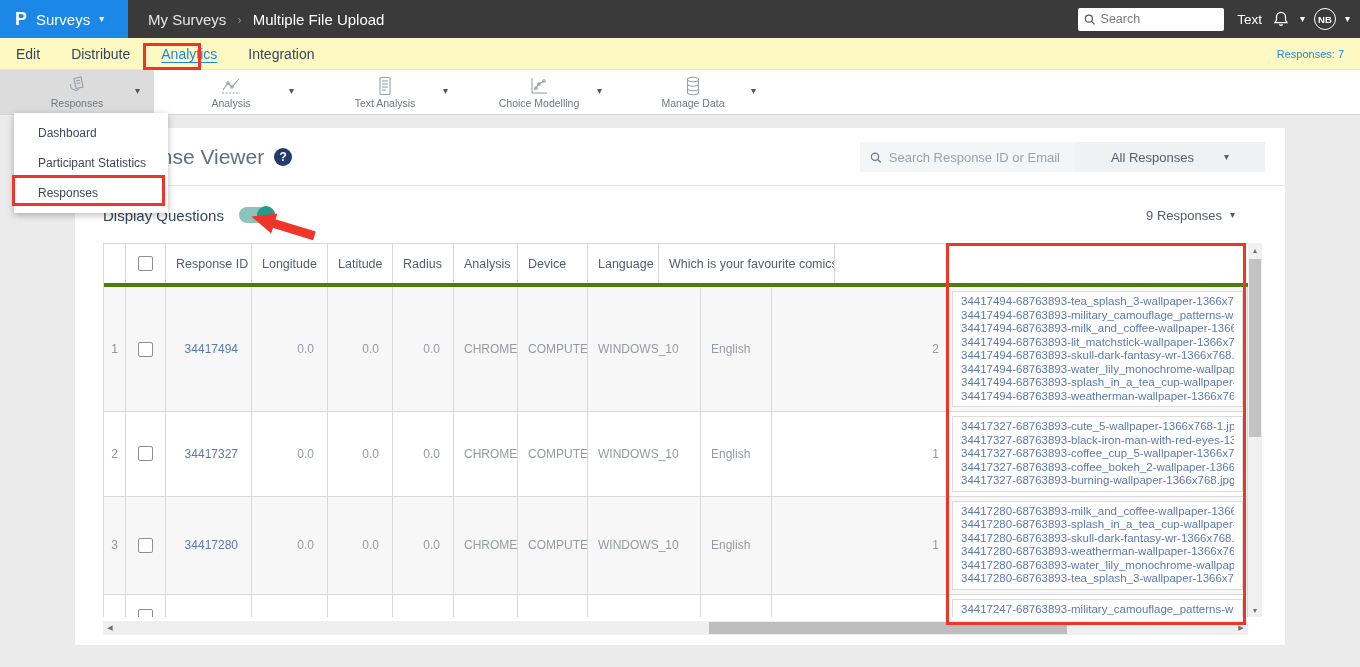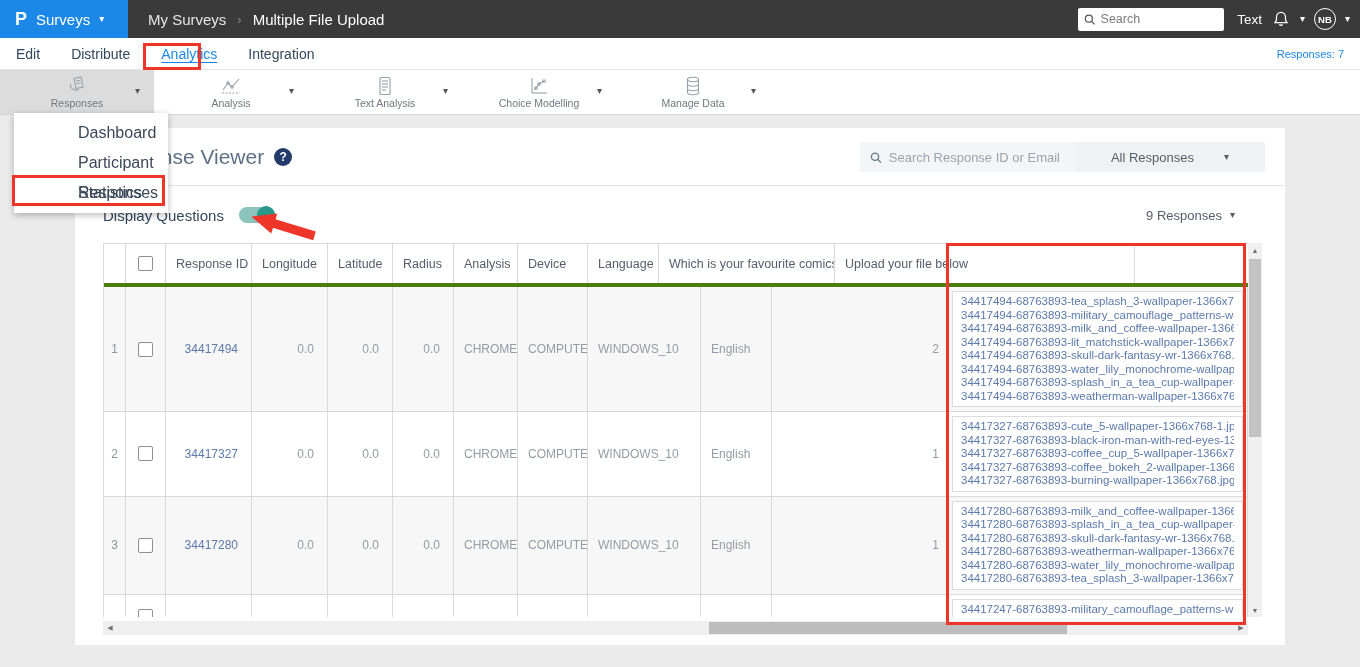--- a/index.html
+++ b/index.html
@@ -26,21 +26,21 @@
   .tb-search input { border:none; outline:none; width:100%; font-size:12.5px; color:#333;
                      font-family:"Liberation Sans", sans-serif; }
   .tb-search input::placeholder { color:#7a7a7a; }
   .help { font-size:13.5px; cursor:pointer; margin-left:4px; }
   .bell { cursor:pointer; }
   .avatar { width:22px; height:22px; border:1.5px solid #fff; border-radius:50%;
             display:flex; align-items:center; justify-content:center; font-size:9.5px;
             font-weight:bold; cursor:pointer; }
 
   
-  .tabbar { position:absolute; top:38px; left:0; right:0; height:32px; background:#ffffff;
+  .tabbar { position:absolute; top:38px; left:0; right:0; height:32px; background:#fef9c3;
             border-bottom:1px solid #e4e4e4; display:flex; align-items:center; padding:0 16px; z-index:9;text-align:right; }
   .tab-list { display:flex; }
   .tab { font-size:14px; color:#33475b; margin-right:31px; cursor:pointer; }
   .tab.active { color:#1b87e6; text-decoration:underline; text-underline-offset:3px; }
   .resp-count { margin-left:auto; color:#1b87e6; font-size:11px; }
 
   
   .toolbar { position:absolute; top:70px; left:0; right:0; height:45px; background:#fff;
              border-bottom:1px solid #d6d6d6; display:flex; z-index:9; }
   .tool-item { width:154px; height:44px; position:relative; display:flex; flex-direction:column;
@@ -106,21 +106,21 @@
   .vthumb { position:absolute; left:1px; top:16px; width:12px; height:178px; background:#c3c3c3; cursor:pointer; }
   .sarrow.bottom { position:absolute; bottom:0; left:0; width:14px; }
   .hscroll { position:absolute; left:0; top:378px; width:1145px; height:14px; background:#efefef; }
   .harrow { position:absolute; top:0; width:14px; height:14px; display:flex; align-items:center;
             justify-content:center; font-size:7px; color:#6f6f6f; cursor:pointer; }
   .hthumb { position:absolute; left:606px; top:1px; width:358px; height:12px; background:#bdbdbd; cursor:pointer; }
 
   
   .menu { position:absolute; left:14px; top:113px; width:154px; background:#fff; z-index:40;
           box-shadow:0 2px 7px rgba(0,0,0,0.28); padding:5px 0; }
-  .menu-item { height:30px; line-height:30px; padding-left:36px; font-size:16px; color:#3c4858; cursor:pointer;margin-left:28px; }
+  .menu-item { height:30px; line-height:30px; padding-left:24px; font-size:12px; color:#3c4858; cursor:pointer; }
 
   
   .ann { position:absolute; border:3px solid #ee352a; z-index:60; pointer-events:none; }
   .ann-arrow { position:absolute; z-index:60; pointer-events:none; }
 </style>
 </head>
 <body>
 
 <div class="screen">
 
@@ -282,23 +282,20 @@
               <span>Analysis</span>
             </div>
             <div class="hcell" style="width: 70px;">
               <span>Device</span>
             </div>
             <div class="hcell" style="width: 71px;">
               <span>Language</span>
             </div>
             <div class="hcell" style="width: 176px;">
               <span>Which is your favourite comics?</span>
-            </div>
-            <div class="hcell" style="width: 300px;">
-              <span>Upload your file below</span>
             </div>
           </div>
         <div class="gbody">
             <div class="trow alt">
               <div class="tcell num" style="width: 22px;">1</div>
               <div class="tcell center" style="width: 40px;">
                 <span class="cb"></span>
               </div>
               <div class="tcell id" style="width: 86px;">34417494</div>
               <div class="tcell right" style="width: 76px;">0.0</div>

